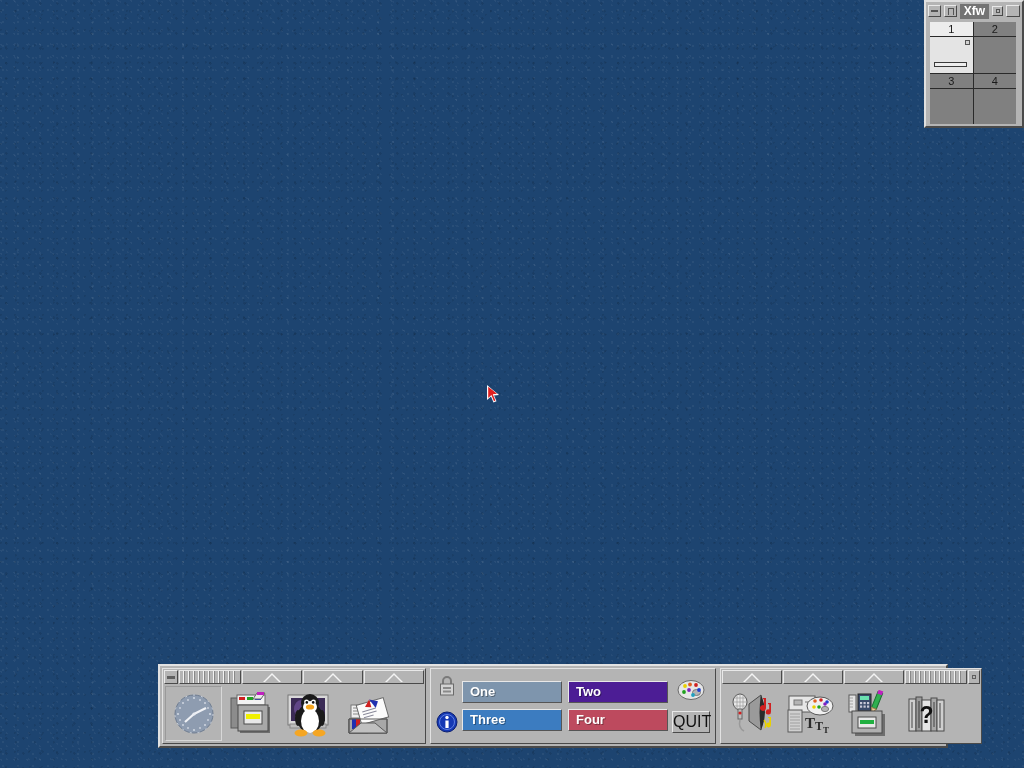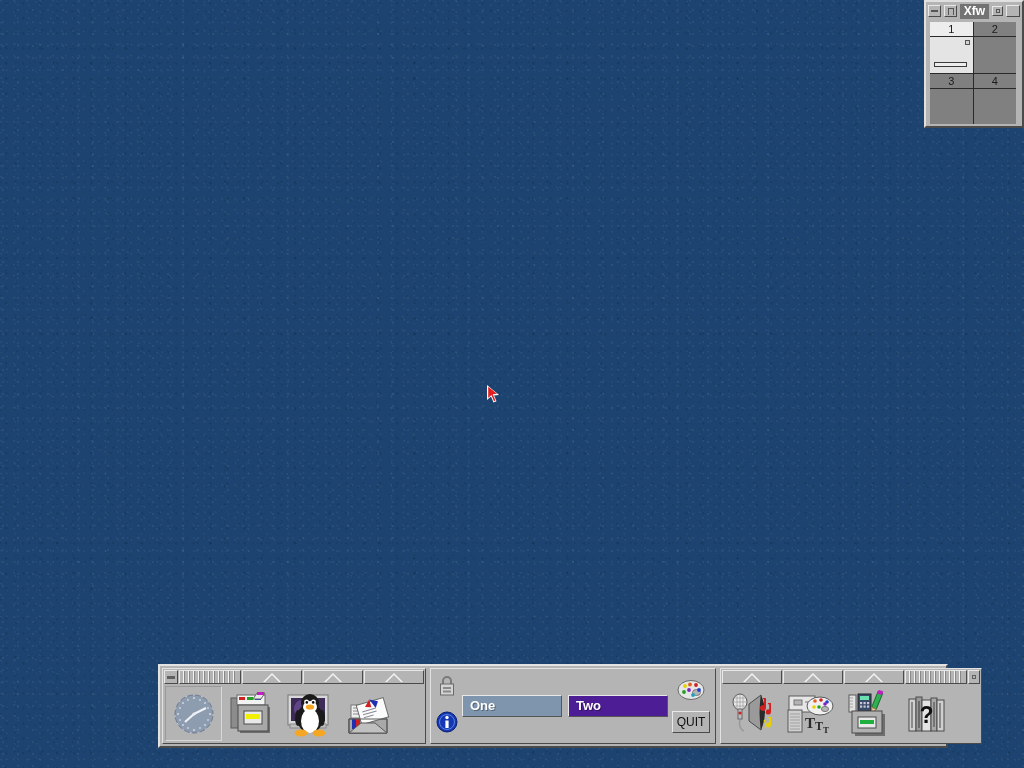--- a/index.html
+++ b/index.html
@@ -155,21 +155,21 @@
     font-size:13px; font-weight:bold; color:#ffffff;
     padding-left:7px;
     border-top:1px solid #e8e8e8; border-left:1px solid #e8e8e8;
     border-right:1px solid #555; border-bottom:1px solid #555;
     overflow:hidden; white-space:nowrap;
     text-shadow:1px 1px 0 rgba(0,0,0,.35);
   }
   .right-col { display:flex; flex-direction:column; align-items:center; gap:6px; }
   #quit-btn {
     width:38px; height:22px; line-height:20px; text-align:center;
-    font-size:12px; color:#101010; background:#b4b4b4;
+    font-size:16px; color:#101010; background:#b4b4b4;
     border-top:1px solid #e8e8e8; border-left:1px solid #e8e8e8;
     border-right:1px solid #4a4a4a; border-bottom:1px solid #4a4a4a;
   }
 
   
   #cursor { position:absolute; left:486px; top:384px; width:16px; height:22px; }
 </style>
 </head>
 <body>
 
@@ -352,20 +352,24 @@
           <rect x="9.4" y="9.5" width="3.2" height="7.5" fill="#ffffff"></rect>
         </svg>
       </span>
     </div>
 
     <div class="deskbtns">
       <div class="deskbtn-row">
         <div class="deskbtn" style="background:#7e95ad">One</div>
         <div class="deskbtn" style="background:#4c1d95">Two</div>
       </div>
+      <div class="deskbtn-row">
+        <div class="deskbtn" style="background:#3c7cc0">Three</div>
+        <div class="deskbtn" style="background:#bd4a5e">Four</div>
+      </div>
     </div>
 
     <div class="right-col">
 
       <span>
         <svg width="28" height="22" viewBox="0 0 28 22">
           <ellipse cx="14" cy="11" rx="13" ry="9.5" fill="#e6e6e6" stroke="#6a6a6a"></ellipse>
           <ellipse cx="19.5" cy="13.5" rx="4" ry="3" fill="#b4b4b4" stroke="#7a7a7a"></ellipse>
           <circle cx="8" cy="7" r="1.9" fill="#e8d000"></circle>
           <circle cx="13" cy="5.5" r="1.9" fill="#e06020"></circle>

